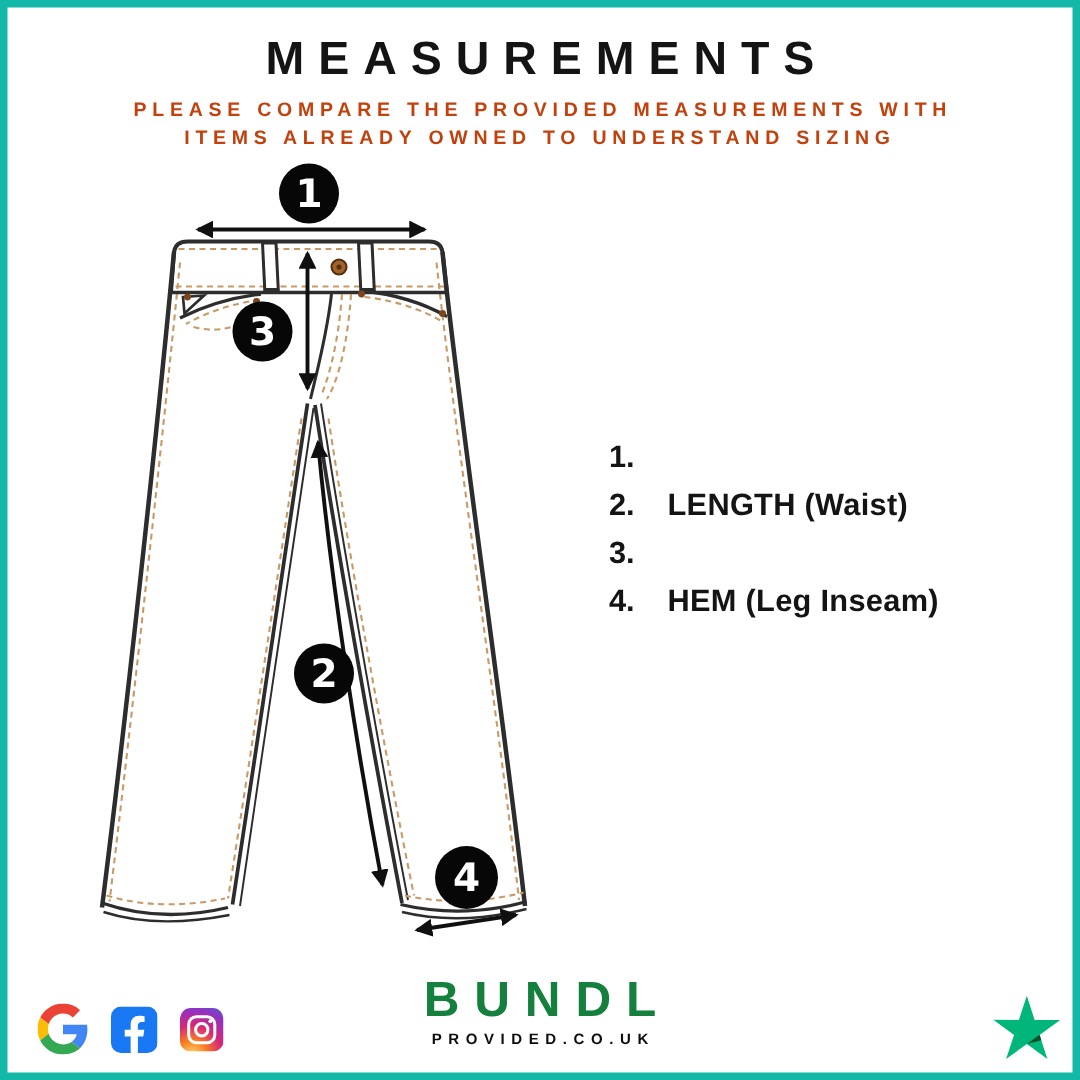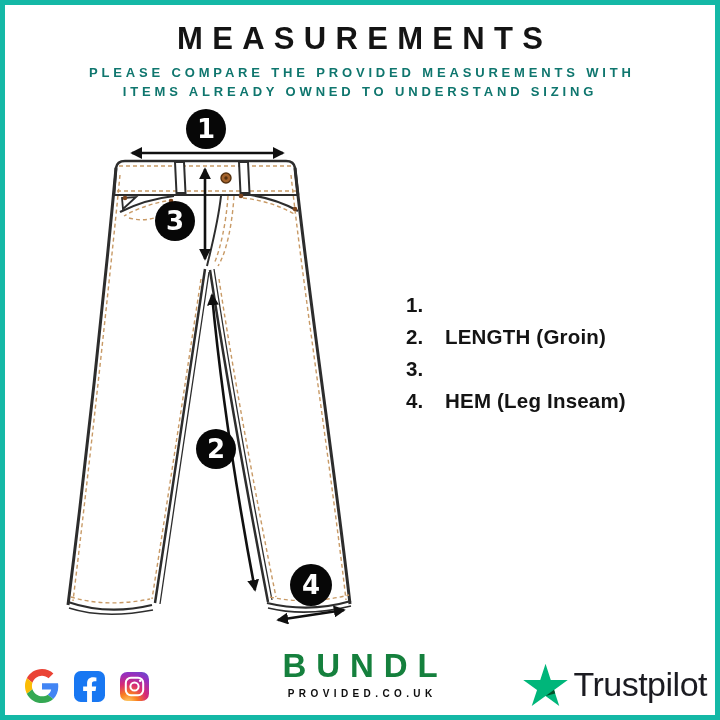--- a/index.html
+++ b/index.html
@@ -9,21 +9,21 @@
     font-family:"Liberation Sans","DejaVu Sans",sans-serif;color:#111;
   }
   
   .header{position:absolute;top:16px;left:0;width:100%;text-align:center;}
   .title{
     font-size:31px;font-weight:800;letter-spacing:.30em;color:#141414;
     text-indent:.30em;white-space:nowrap;
   }
   .subtitle{
     margin-top:7px;font-size:13px;font-weight:700;letter-spacing:.295em;
-    line-height:1.45;color:#0f766e;white-space:pre-line;text-indent:.295em;
+    line-height:1.45;color:#c2410c;white-space:pre-line;text-indent:.295em;
   }
   
   #diagram-svg{position:absolute;left:0;top:0;width:720px;height:720px;}
   .outline{stroke:#2d2d2d;fill:none;}
   .stitch{stroke:#c89a66;stroke-width:1.4;fill:none;stroke-dasharray:4 3;}
   .arrow{stroke:#101010;stroke-width:2.6;fill:none;}
   .marker-circle{fill:#070707;}
   .marker-num{fill:#ffffff;font-family:"DejaVu Sans",sans-serif;font-size:26px;font-weight:700;text-anchor:middle;}
   
   .legend{position:absolute;left:401px;top:284px;}
@@ -143,21 +143,21 @@
       <text class="marker-num" x="306" y="589">4</text>
     </g>
   </svg>
 
   <div class="legend">
     <div class="legend-row">
       <span class="legend-num">1.</span>
     </div>
     <div class="legend-row">
       <span class="legend-num">2.</span>
-      <span class="legend-label">LENGTH (Groin)</span>
+      <span class="legend-label">LENGTH (Waist)</span>
     </div>
     <div class="legend-row">
       <span class="legend-num">3.</span>
     </div>
     <div class="legend-row">
       <span class="legend-num">4.</span>
       <span class="legend-label">HEM (Leg Inseam)</span>
     </div>
   </div>
 
@@ -192,16 +192,15 @@
   <div class="brand">
     <div class="brand-name">BUNDL</div>
     <div class="brand-domain">PROVIDED.CO.UK</div>
   </div>
 
   <div class="trustpilot">
     <svg width="45" height="43" viewBox="0 0 46.1 44.5">
       <path fill="#00B67A" d="M46.1 17.6H28.5L23.1.9l-5.5 16.7L0 17.5l14.3 10.4L8.8 44.5l14.3-10.3 14.2 10.3-5.4-16.6 14.2-10.3z"></path>
       <path fill="#005128" d="M33.1 31.6l-1.2-3.8-8.8 6.4z"></path>
     </svg>
-    <span class="trustpilot-label">Trustpilot</span>
   </div>
 
 </div>
 
 </body></html>

